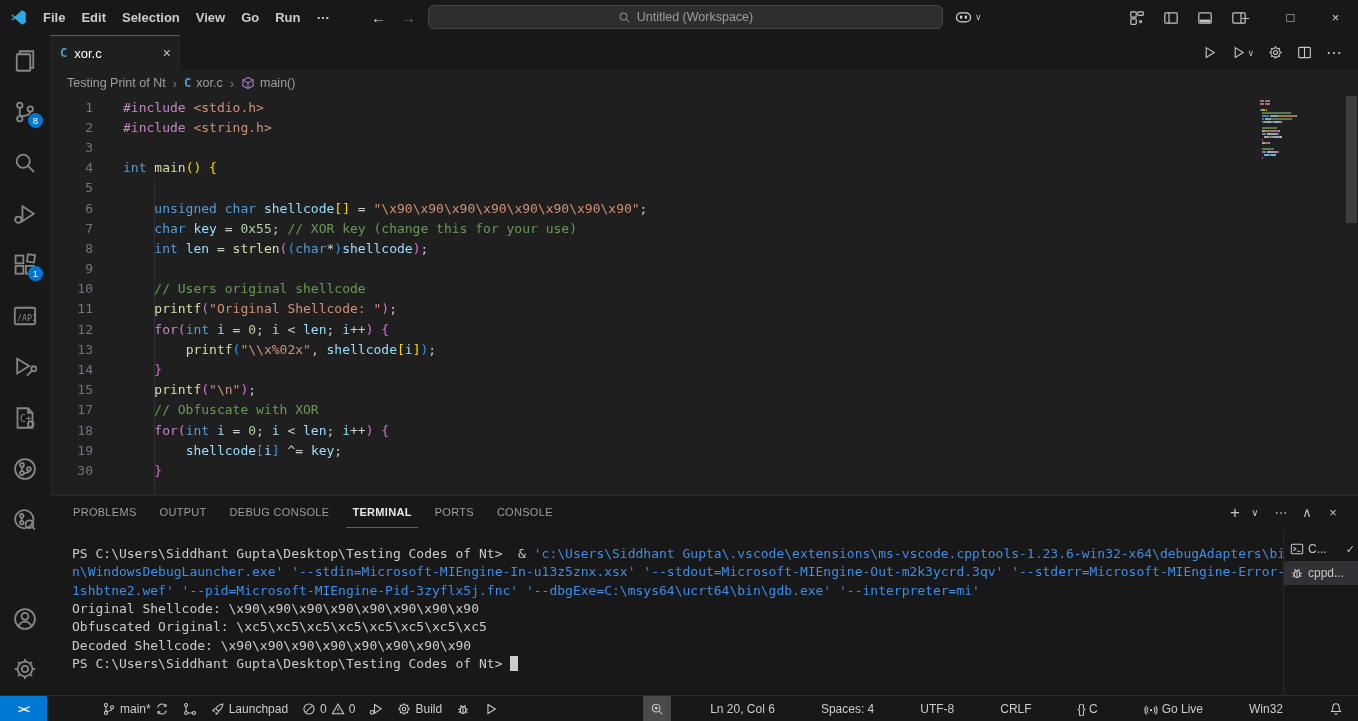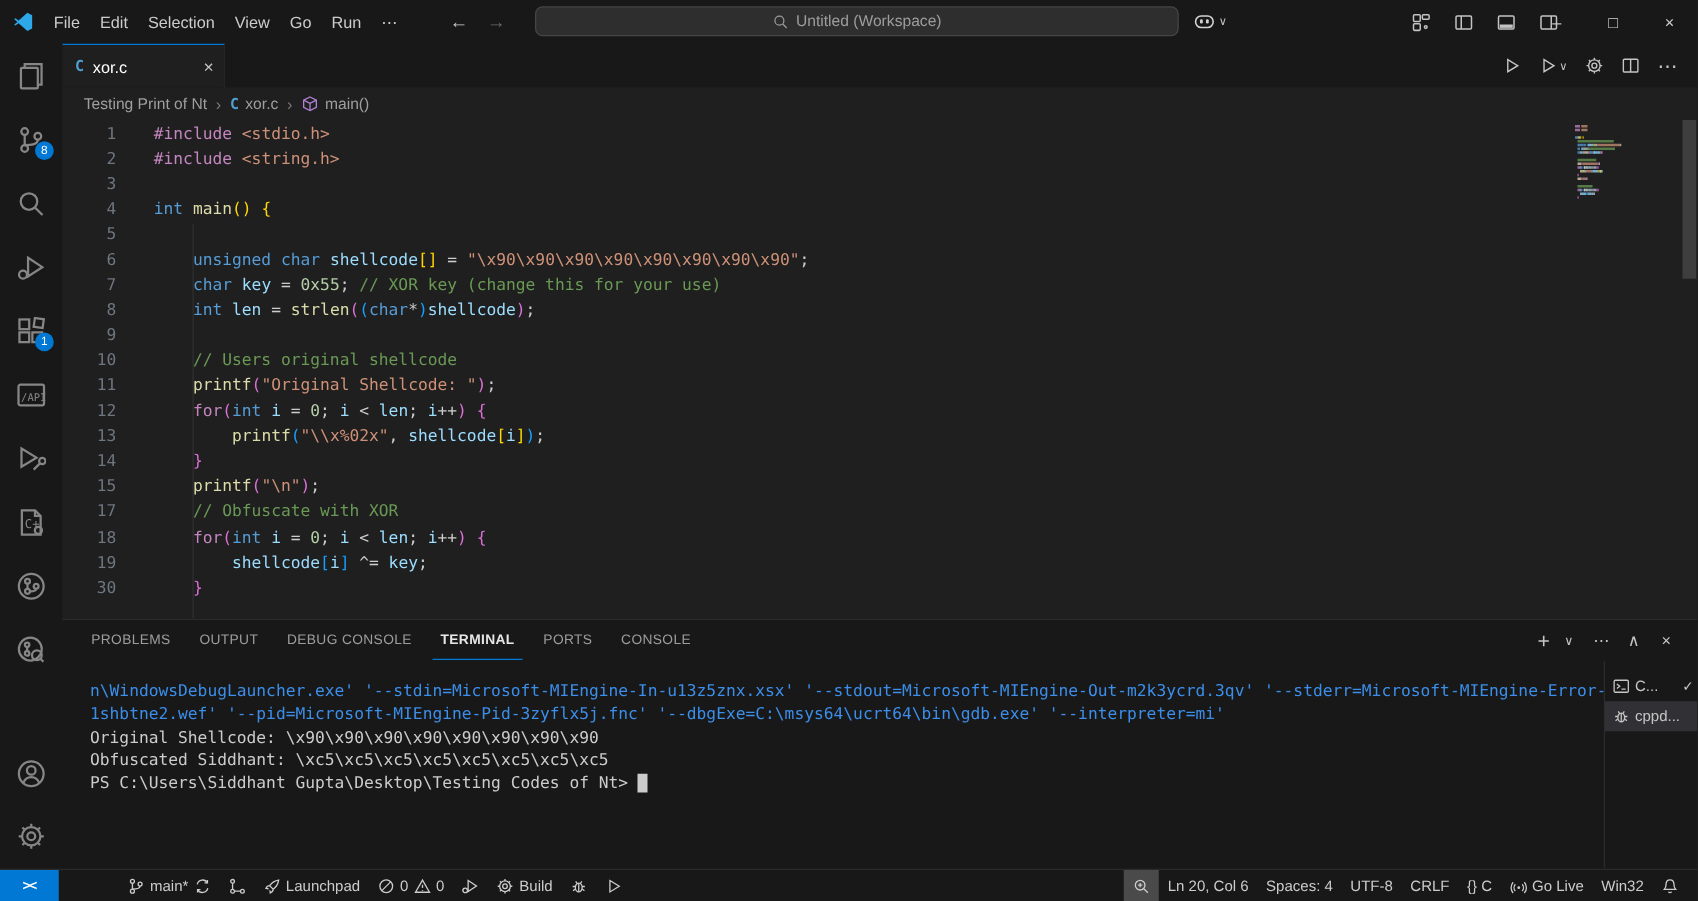--- a/index.html
+++ b/index.html
@@ -4,21 +4,21 @@
 <style>
   *{margin:0;padding:0;box-sizing:border-box;}
   html,body{width:1358px;height:721px;overflow:hidden;}
   body{position:relative;background:#1f1f1f;font-family:"Liberation Sans",sans-serif;color:#cccccc;-webkit-font-smoothing:antialiased;}
   .mono{font-family:"DejaVu Sans Mono",monospace;}
   svg.ic{display:inline-block;vertical-align:middle;stroke:currentColor;fill:none;stroke-width:1.2;flex:none;}
 
   
   #title-bar{position:absolute;left:0;top:0;width:1358px;height:35px;background:var(--bg-dark);display:flex;align-items:center;font-size:13px;}
   #vscode-logo{margin:0 8px 0 10px;flex:none;}
-  .menu-item{padding:4px 8px;border-radius:5px;color:#cccccc;cursor:default;}
+  .menu-item{padding:4px 8px;border-radius:5px;color:#cccccc;cursor:default;font-weight:bold;}
   #menubar{display:flex;align-items:center;}
   .nav-arrow{width:26px;text-align:center;font-size:15px;color:#cccccc;margin:0 2px;}
   .nav-arrow.dim{color:#6a6a6a;}
   #command-center{position:absolute;left:428px;top:5px;width:515px;height:24px;background:#2e2e2e;border:1px solid #454545;border-radius:6px;display:flex;align-items:center;justify-content:center;gap:6px;color:#9d9d9d;font-size:12.5px;}
   #copilot-btn{position:absolute;left:955px;top:5px;height:24px;display:flex;align-items:center;gap:3px;color:#d2d2d2;}
   #title-actions{position:absolute;left:1124px;top:0;height:35px;display:flex;align-items:center;gap:8px;color:#c3c3c3;}
   .title-act{width:26px;height:24px;display:flex;align-items:center;justify-content:center;border-radius:5px;}
   #window-controls{position:absolute;right:0;top:0;height:35px;display:flex;}
   .win-ctl{width:45px;height:35px;display:flex;align-items:center;justify-content:center;font-size:13px;color:#cfcfcf;}
 
@@ -79,21 +79,21 @@
   .tl-item{height:24px;display:flex;align-items:center;gap:4px;padding:0 3px 0 6px;color:#c5c5c5;}
   .tl-item.active{background:#313135;}
   .tl-check{margin-left:auto;font-size:11px;}
 
   
   #status-bar{position:absolute;left:0;top:695px;width:1358px;height:26px;background:var(--bg-dark);border-top:1px solid #2b2b2b;display:flex;align-items:center;font-size:12px;color:#cccccc;}
   .sb-item{display:flex;align-items:center;gap:4px;padding:0 7px;height:26px;}
   .sb-item .ic{width:14px;height:14px;}
   #sb-remote{background:var(--accent);color:#fff;width:47px;justify-content:center;font-weight:bold;font-size:11px;letter-spacing:-1px;padding:0;}
   #sb-left{display:flex;align-items:center;}
-  #sb-right{margin-left:auto;display:flex;align-items:center;padding-right:8px;}
+  #sb-right{margin-left:auto;display:flex;align-items:center;padding-right:8px;gap:32px;}
   .sb-item.hl{background:#4a4a4a;}
   #sb-gap{width:48px;}
 </style>
 </head>
 <body>
 
 <svg width="0" height="0" style="position:absolute">
   <defs>
     <symbol id="i-files" viewBox="0 0 16 16">
         <path d="M4.5 3.5V1.5h9v11h-2.2"></path>
@@ -478,24 +478,26 @@
       <div id="panel-actions">
         <span class="pact plus">+</span>
         <span class="pact chv">∨</span>
         <span class="pact">⋯</span>
         <span class="pact">∧</span>
         <span class="pact">×</span>
       </div>
     </div>
   <div id="panel-body">
     <div id="terminal" class="mono">
+        <div class="tl"><span class="sg-w">PS C:\Users\Siddhant Gupta\Desktop\Testing Codes of Nt&gt;  &amp; </span><span class="sg-b">'c:\Users\Siddhant Gupta\.vscode\extensions\ms-vscode.cpptools-1.23.6-win32-x64\debugAdapters\bi</span></div>
         <div class="tl"><span class="sg-b">n\WindowsDebugLauncher.exe' '--stdin=Microsoft-MIEngine-In-u13z5znx.xsx' '--stdout=Microsoft-MIEngine-Out-m2k3ycrd.3qv' '--stderr=Microsoft-MIEngine-Error-</span></div>
         <div class="tl"><span class="sg-b">1shbtne2.wef' '--pid=Microsoft-MIEngine-Pid-3zyflx5j.fnc' '--dbgExe=C:\msys64\ucrt64\bin\gdb.exe' '--interpreter=mi'</span></div>
         <div class="tl"><span class="sg-w">Original Shellcode: \x90\x90\x90\x90\x90\x90\x90\x90</span></div>
-        <div class="tl"><span class="sg-w">Obfuscated Siddhant: \xc5\xc5\xc5\xc5\xc5\xc5\xc5\xc5</span></div>
+        <div class="tl"><span class="sg-w">Obfuscated Original: \xc5\xc5\xc5\xc5\xc5\xc5\xc5\xc5</span></div>
+        <div class="tl"><span class="sg-w">Decoded Shellcode: \x90\x90\x90\x90\x90\x90\x90\x90</span></div>
         <div class="tl"><span class="sg-w">PS C:\Users\Siddhant Gupta\Desktop\Testing Codes of Nt&gt; </span><span class="t-cursor"></span></div>
       </div>
     <div id="term-list">
         <div class="tl-item">
           <svg class="ic" width="14" height="14">
             <use href="#i-term"></use>
           </svg>
           <span>C...</span>
           <span class="tl-check">✓</span>
         </div>

